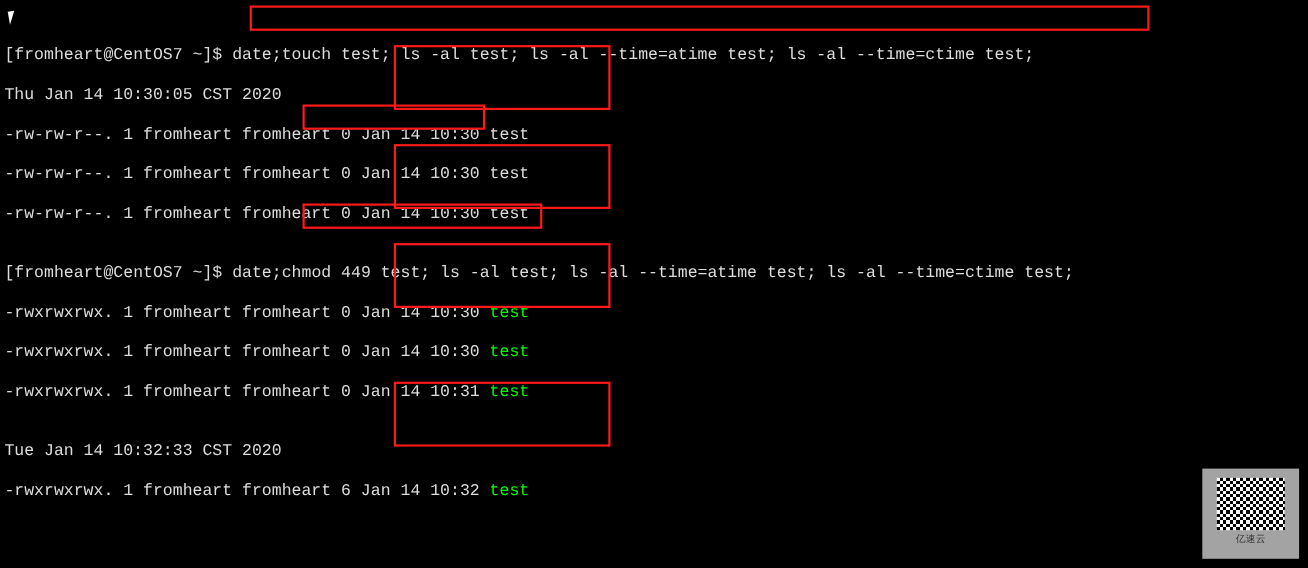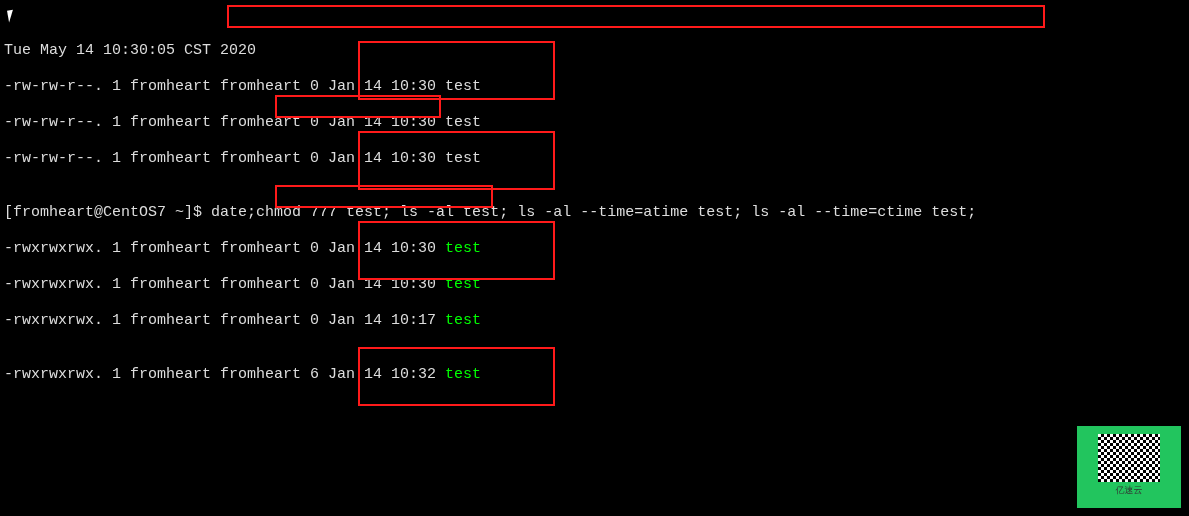--- a/index.html
+++ b/index.html
@@ -24,23 +24,23 @@
   .white { color: #ddd; }
   .box {
     position: absolute;
     border: 2px solid #ff1a1a;
     pointer-events: none;
   }
   .qr {
     position: absolute;
     bottom: 8px;
     right: 8px;
-    width: 104px;
+    width: 88px;
     height: 82px;
-    background: #22c55e;
+    background: #a3a3a3;
     display: flex;
     flex-direction: column;
     align-items: center;
     justify-content: center;
     font-size: 9px;
     color: #333;
   }
   .qr .grid {
     width: 62px;
     height: 48px;
@@ -59,30 +59,32 @@
     border-bottom: 12px solid transparent;
     transform: rotate(-10deg);
     pointer-events: none;
   }
 </style>
 </head>
 <body>
 
 <div class="terminal">
 
-<span class="line white">Tue May 14 10:30:05 CST 2020</span>
+<span class="line"><span class="white">[</span><span class="white">fromheart@CentOS7 ~</span><span class="white">]$ </span><span class="white">date;touch test; ls -al test; ls -al --time=atime test; ls -al --time=ctime test;</span></span>
+<span class="line white">Thu Jan 14 10:30:05 CST 2020</span>
 <span class="line"><span class="white">-rw-rw-r--. 1 fromheart fromheart 0 </span><span class="white">Jan 14 10:30 </span><span class="white">test</span></span>
 <span class="line"><span class="white">-rw-rw-r--. 1 fromheart fromheart 0 </span><span class="white">Jan 14 10:30 </span><span class="white">test</span></span>
 <span class="line"><span class="white">-rw-rw-r--. 1 fromheart fromheart 0 </span><span class="white">Jan 14 10:30 </span><span class="white">test</span></span>
 
-<span class="line"><span class="white">[</span><span class="white">fromheart@CentOS7 ~</span><span class="white">]$ </span><span class="white">date;</span><span class="white">chmod 777 test;</span><span class="white"> ls -al test; ls -al --time=atime test; ls -al --time=ctime test;</span></span>
+<span class="line"><span class="white">[</span><span class="white">fromheart@CentOS7 ~</span><span class="white">]$ </span><span class="white">date;</span><span class="white">chmod 449 test;</span><span class="white"> ls -al test; ls -al --time=atime test; ls -al --time=ctime test;</span></span>
 <span class="line"><span class="white">-rwxrwxrwx. 1 fromheart fromheart 0 </span><span class="white">Jan 14 10:30 </span><span class="green">test</span></span>
 <span class="line"><span class="white">-rwxrwxrwx. 1 fromheart fromheart 0 </span><span class="white">Jan 14 10:30 </span><span class="green">test</span></span>
-<span class="line"><span class="white">-rwxrwxrwx. 1 fromheart fromheart 0 </span><span class="white">Jan 14 10:17 </span><span class="green">test</span></span>
+<span class="line"><span class="white">-rwxrwxrwx. 1 fromheart fromheart 0 </span><span class="white">Jan 14 10:31 </span><span class="green">test</span></span>
 
+<span class="line white">Tue Jan 14 10:32:33 CST 2020</span>
 <span class="line"><span class="white">-rwxrwxrwx. 1 fromheart fromheart 6 </span><span class="white">Jan 14 10:32 </span><span class="green">test</span></span>
 
 
 
 
 
 
 
 
 

